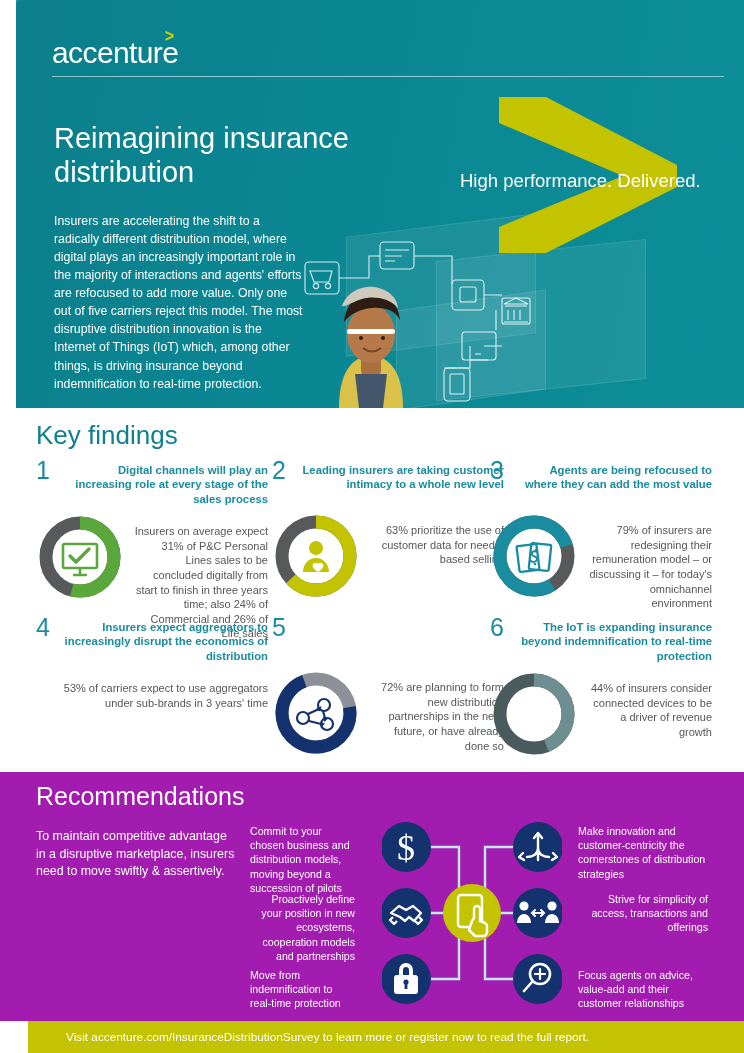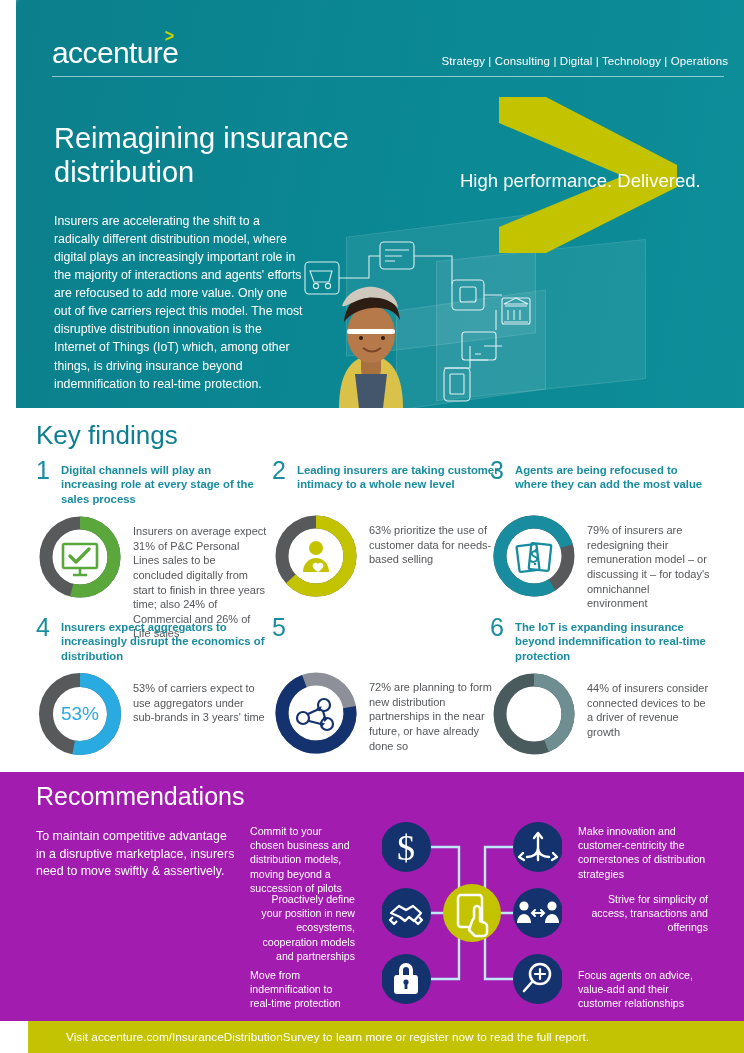--- a/index.html
+++ b/index.html
@@ -60,20 +60,21 @@
     color:#ffffff; font-size:18.5px; font-weight:400; text-align:left;
   }
   .woman {
     position:absolute; left:295px; top:282px; width:120px; height:126px;
   }
 
   
   .kf {
     position:absolute; left:0; top:408px; width:744px; height:364px;
     background:#ffffff;
+    text-align:right;
   }
   .kf-title {
     position:absolute; left:36px; top:12px;
     color:#0d7f91; font-size:26px; font-weight:400;
   }
   .finding { position:absolute; width:232px; }
   .f-head { position:relative; padding-left:25px; min-height:42px; }
   .f-num {
     position:absolute; left:0; top:-5px; color:#1a8ca0;
     font-size:25px; font-weight:400; line-height:1;
@@ -132,21 +133,20 @@
 
   <div class="hero">
     <div class="hero-glass" style="left:330px;top:225px;width:190px;height:120px;transform:skewY(-7deg);"></div>
     <div class="hero-glass" style="left:420px;top:250px;width:210px;height:140px;transform:skewY(-6deg);"></div>
     <div class="hero-glass" style="left:380px;top:300px;width:150px;height:100px;transform:skewY(-8deg);"></div>
 
     <div class="logo-wrap">
       <div class="logo-text">accenture</div>
       <div class="logo-chev">&gt;</div>
     </div>
-    <div class="taglinebar">Strategy | Consulting | Digital | Technology | Operations</div>
     <div class="headrule"></div>
 
     <div class="hero-title">Reimagining insurance distribution</div>
     <div class="hero-body">Insurers are accelerating the shift to a radically different distribution model, where digital plays an increasingly important role in the majority of interactions and agents' efforts are refocused to add more value. Only one out of five carriers reject this model. The most disruptive distribution innovation is the Internet of Things (IoT) which, among other things, is driving insurance beyond indemnification to real-time protection.</div>
 
     <svg class="chev-big" viewBox="0 0 178 156">
       <polygon points="0,0 47,0 178,68 178,90 47,156 0,156 0,130 124,79 0,26" fill="#c3c300"></polygon>
     </svg>
     <div class="hpd">High performance. Delivered.</div>
 
@@ -250,27 +250,20 @@
         <div class="f-text">79% of insurers are redesigning their remuneration model – or discussing it – for today's omnichannel environment</div>
       </div>
     </div>
 
     <div class="finding" style="left:36px;top:212px;">
       <div class="f-head">
         <div class="f-num">4</div>
         <div class="f-title">Insurers expect aggregators to increasingly disrupt the economics of distribution</div>
       </div>
       <div class="f-body">
-        <div class="donut">
-          <svg viewBox="0 0 88 88">
-            <circle cx="44" cy="44" r="34" fill="none" stroke="#58595b" stroke-width="14"></circle>
-            <circle cx="44" cy="44" r="34" fill="none" stroke="#29ABE2" stroke-width="14" stroke-dasharray="113 101" transform="rotate(-90 44 44)"></circle>
-          </svg>
-          <div class="donut-pct">53%</div>
-        </div>
         <div class="f-text">53% of carriers expect to use aggregators under sub-brands in 3 years' time</div>
       </div>
     </div>
 
     <div class="finding" style="left:272px;top:212px;">
       <div class="f-head">
         <div class="f-num">5</div>
       </div>
       <div class="f-body">
         <div class="donut">

